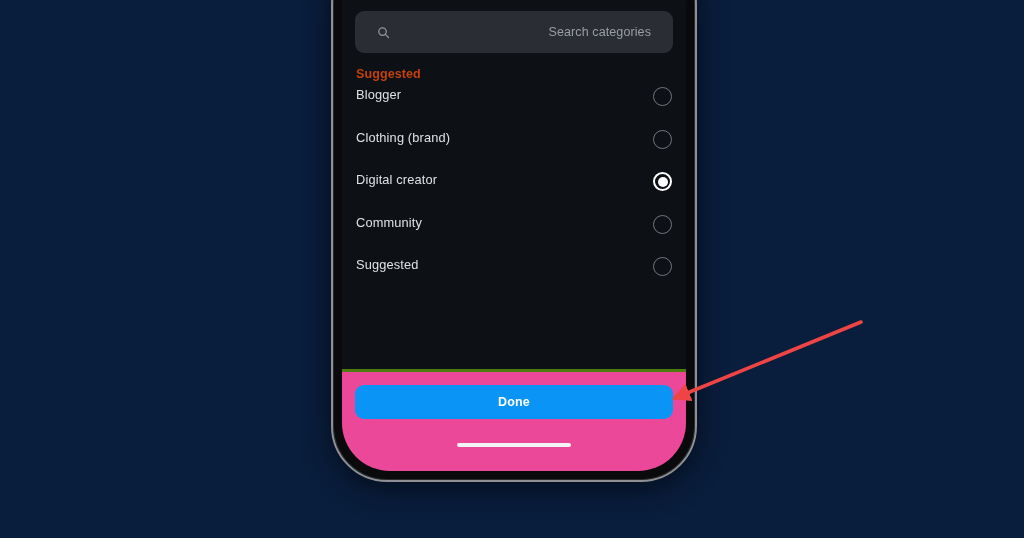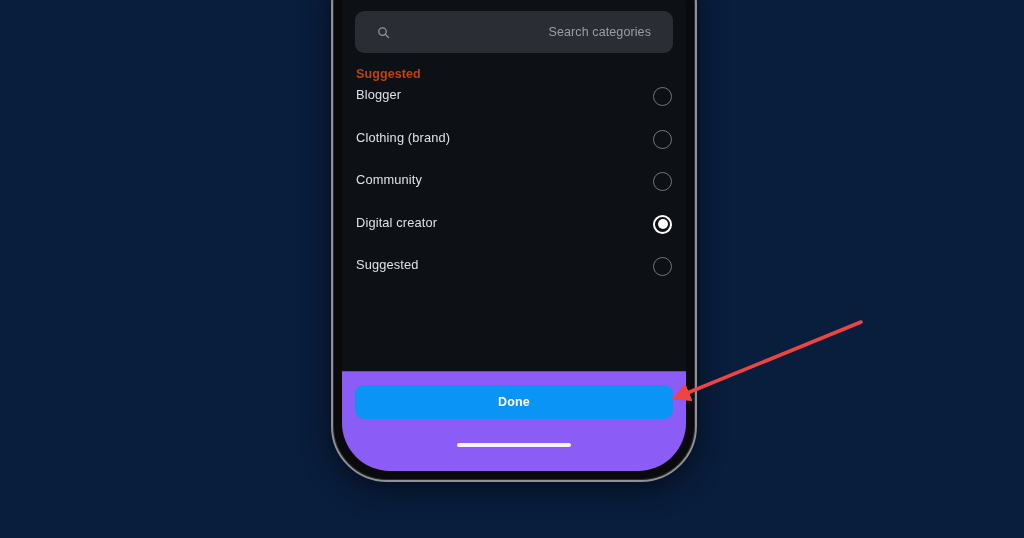--- a/index.html
+++ b/index.html
@@ -112,23 +112,23 @@
     left:50%; top:50%;
     transform:translate(-50%,-50%);
     width:10px; height:10px;
     border-radius:50%;
     background:#ffffff;
   }
 
   
   .footer {
     flex:0 0 auto;
-    border-top:1px solid #4d7c0f;
+    border-top:3px solid #4d7c0f;
     padding:13px 13px 0 13px;
-    background:#8b5cf6;
+    background:#ec4899;
   }
   .done-btn {
     width:100%;
     height:34px;
     border-radius:9px;
     background:#0a94f5;
     border:none;
     color:#ffffff;
     font-size:12.5px;
     font-weight:bold;
@@ -186,27 +186,27 @@
             <span class="cat-label">Blogger</span>
             <span class="radio"></span>
           </div>
 
           <div class="cat-row">
             <span class="cat-label">Clothing (brand)</span>
             <span class="radio"></span>
           </div>
 
           <div class="cat-row">
-            <span class="cat-label">Community</span>
-            <span class="radio"></span>
-          </div>
-
-          <div class="cat-row">
             <span class="cat-label">Digital creator</span>
             <span class="radio selected"></span>
+          </div>
+
+          <div class="cat-row">
+            <span class="cat-label">Community</span>
+            <span class="radio"></span>
           </div>
 
           <div class="cat-row">
             <span class="cat-label">Suggested</span>
             <span class="radio"></span>
           </div>
 
 
 
         </div>

